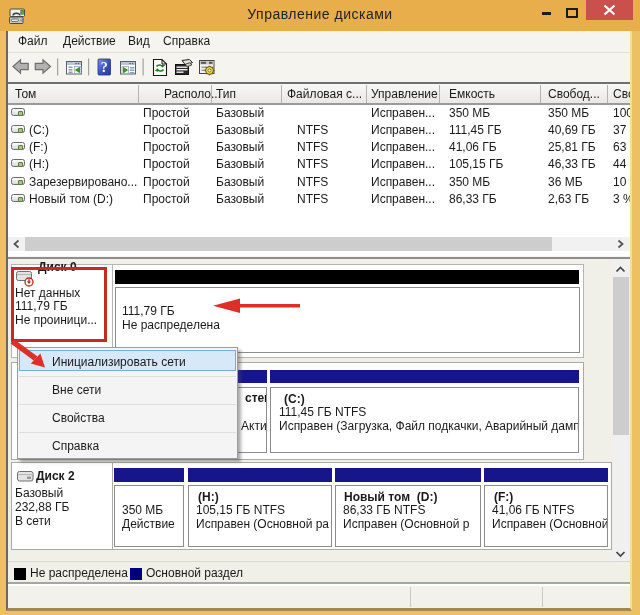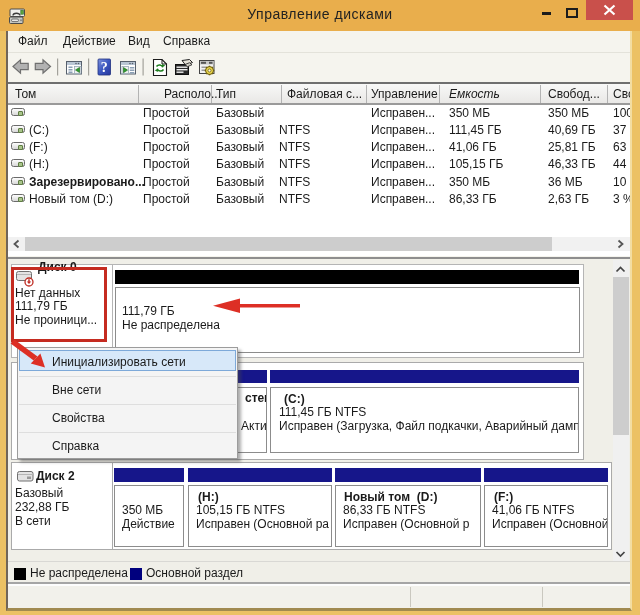--- a/index.html
+++ b/index.html
@@ -125,21 +125,21 @@
   <div class="abs hsep" style="left:439px;"></div>
   <div class="abs hsep" style="left:540px;"></div>
   <div class="abs hsep" style="left:607px;"></div>
 </div>
 <style>.hsep { top:85px; width:1px; height:18px; background:#b3b3b3; }</style>
 <div class="abs nw" style="left:15px; top:87px;">Том</div>
 <div class="abs nw" style="left:143px; top:87px;margin-left:21px;">Располо...</div>
 <div class="abs nw" style="left:216px; top:87px;">Тип</div>
 <div class="abs nw" style="left:287px; top:87px;">Файловая с...</div>
 <div class="abs nw" style="left:371px; top:87px;">Управление</div>
-<div class="abs nw" style="left:449px; top:87px;font-style:italic;">Емкость</div>
+<div class="abs nw" style="left:449px; top:87px;">Емкость</div>
 <div class="abs nw" style="left:548px; top:87px;">Свобод...</div>
 <div class="abs nw" style="left:613px; top:87px; width:17px;">Своб</div>
 
 <div id="tablerows">
   <div class="abs row" style="top:106px;">
       <i class="vico"></i>
       <b class="c0"></b>
       <span class="c1">Простой</span>
       <span class="c2">Базовый</span>
       <span class="c3"></span>
@@ -176,21 +176,21 @@
       <span class="c1">Простой</span>
       <span class="c2">Базовый</span>
       <span class="c3">NTFS</span>
       <span class="c4">Исправен...</span>
       <span class="c5">105,15 ГБ</span>
       <span class="c6">46,33 ГБ</span>
       <span class="c7">44 %</span>
     </div>
   <div class="abs row" style="top:175px;">
       <i class="vico"></i>
-      <b class="c0" style="font-weight:bold">Зарезервировано...</b>
+      <b class="c0" style="font-weight:normal">Зарезервировано...</b>
       <span class="c1">Простой</span>
       <span class="c2">Базовый</span>
       <span class="c3">NTFS</span>
       <span class="c4">Исправен...</span>
       <span class="c5">350 МБ</span>
       <span class="c6">36 МБ</span>
       <span class="c7">10 %</span>
     </div>
   <div class="abs row" style="top:192px;">
       <i class="vico"></i>
@@ -203,21 +203,21 @@
       <span class="c6">2,63 ГБ</span>
       <span class="c7">3 %</span>
     </div>
 </div>
 <style>
   .row { left:8px; width:622px; height:17px; overflow:hidden; }
   .row span, .row b { position:absolute; white-space:nowrap; font-weight:normal; }
   .row .c0 { left:21px; }
   .row .c1 { left:135px; }
   .row .c2 { left:208px; }
-  .row .c3 { left:271px; }
+  .row .c3 { left:289px; }
   .row .c4 { left:363px; }
   .row .c5 { left:441px; }
   .row .c6 { left:540px; }
   .row .c7 { left:605px; }
   .vico { position:absolute; left:3px; top:2px; width:14px; height:8px;
     background:linear-gradient(#fdfdfd,#d8d8d8); border:1px solid #6a6a6a; border-radius:2.5px; }
   .vico:after { content:""; position:absolute; right:1px; top:1.5px; width:3px; height:3.5px; background:#a9c48b; border:0.5px solid #5f7d43; border-radius:1px; }
 </style>
 
 <div class="abs" style="left:8px; top:237px; width:622px; height:14px; background:#f1f1f1;"></div>

